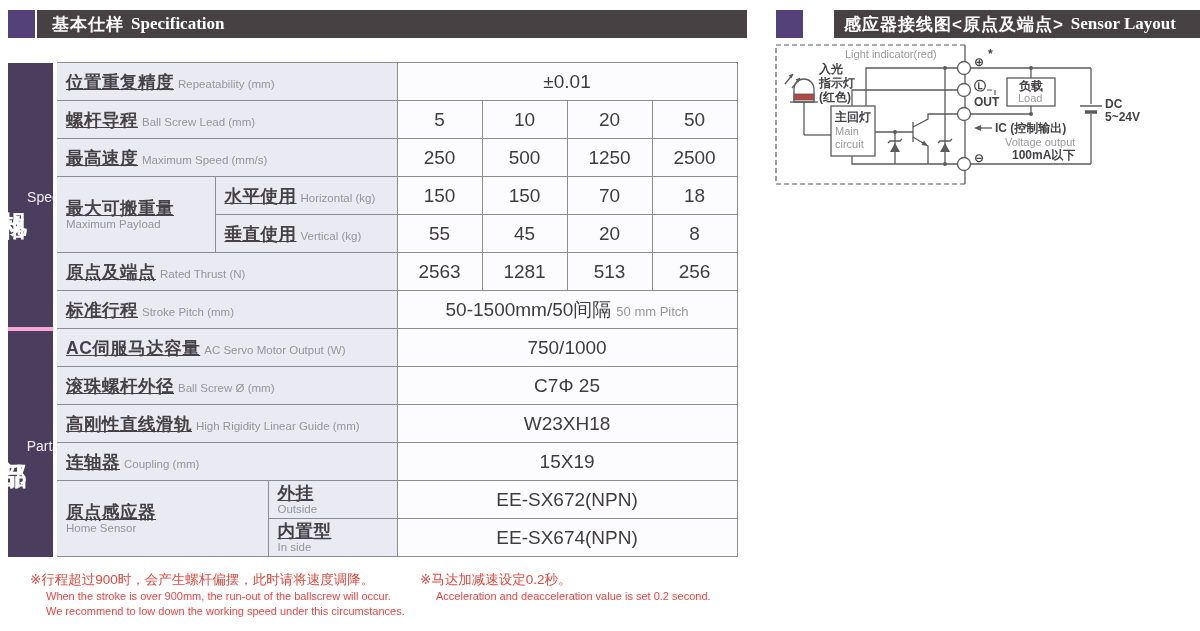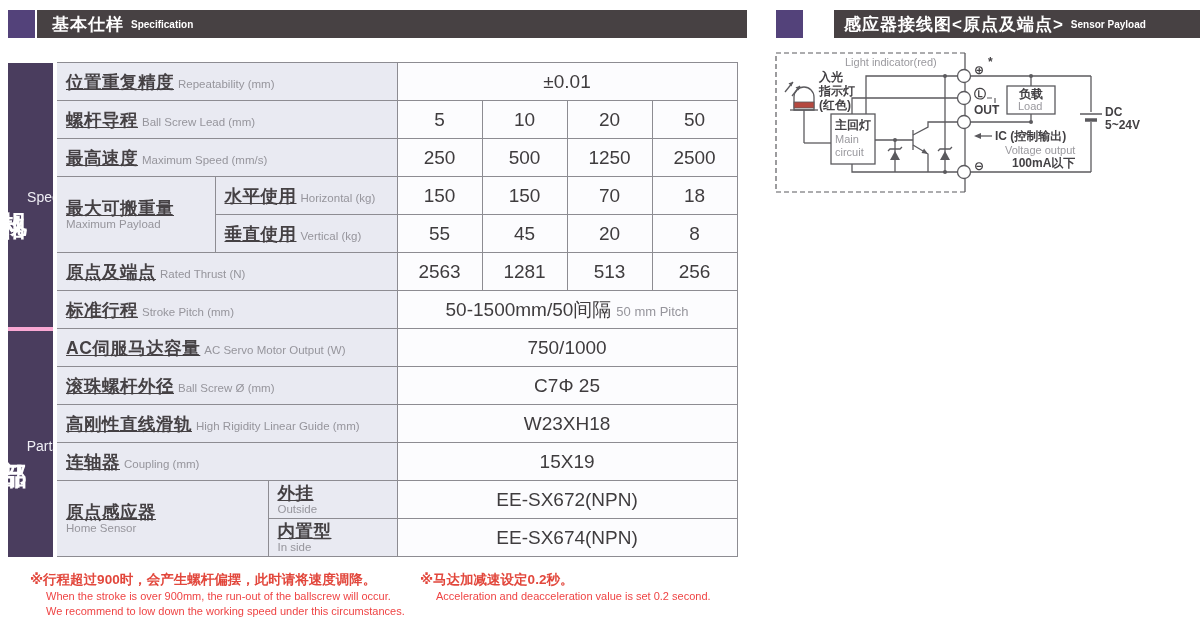--- a/index.html
+++ b/index.html
@@ -11,21 +11,21 @@
   
   .hdr { position:absolute; top:10px; height:28px; display:flex; }
   .hdr-left  { left:8px; }
   .hdr-right { left:776px;gap:29px; }
   .hdr .sq { width:27px; height:28px; background:#53427A; margin-right:2px; }
   .hdr .bar { background:#474143; color:#fff; display:flex; align-items:center;
               padding:0 12px 0 10px; white-space:nowrap; }
   .hdr-left  .bar { width:683px;padding-left:15px; }
   .hdr-right .bar { width:366px; }
   .hdr .t-zh { font-size:17px; font-weight:700; letter-spacing:1px; }
-  .hdr .t-en { font-size:10px; font-weight:600; margin-left:7px; }
+  .hdr .t-en { font-size:17px; font-weight:600; margin-left:7px;font-family:Liberation Serif, serif; }
 
   
   .tblwrap { position:absolute; left:8px; top:62px; }
   table { border-collapse:collapse; table-layout:fixed; width:729px; }
   td { border:1px solid #8d8c92; overflow:hidden; }
   tr { height:38px; }
   td.lbl { background:#E9EAF2; padding:1px 4px 1px 9px; vertical-align:middle; }
   td.val { background:#FCFCFE; text-align:center; vertical-align:middle;
            font-size:19px; color:#3f3c3e; }
   .zh { font-size:17.5px; font-weight:600; color:#454144; letter-spacing:0.5px;text-decoration:underline; }
@@ -38,25 +38,25 @@
   .side-inner { display:flex; flex-direction:row; align-items:center; justify-content:center; }
   .side-v { writing-mode:vertical-lr; text-orientation:upright;
             font-size:25px; font-weight:700; letter-spacing:3px; line-height:1; }
   .side-e { font-size:14px; font-weight:400; margin-top:4px; color:#efeef5; }
   .val .sub { font-size:13px; color:#96959c; margin-left:5px;margin-top:36px; }
 
   
   .note { position:absolute; top:571px; }
   .note-left  { left:30px; }
   .note-right { left:420px; }
-  .note .nz { color:#E2473C; font-size:13.5px; font-weight:700; line-height:18px; }
+  .note .nz { color:#E2473C; font-size:13.5px; font-weight:400; line-height:18px; }
   .note .ne { color:#ef4444; font-size:11px; line-height:14.5px; margin-left:16px; }
 
   
-  .diagram { position:absolute; left:773px; top:48px; width:424px; height:152px; }
+  .diagram { position:absolute; left:773px; top:40px; width:424px; height:152px; }
   .diagram svg { display:block; }
   .wire { stroke:#5b5a5e; stroke-width:1.3; fill:none; }
   .dash { stroke:#5b5a5e; stroke-width:1.2; fill:none; stroke-dasharray:5 3; }
   .term { fill:#ffffff; stroke:#5b5a5e; stroke-width:1.3; }
   .dot  { fill:#5b5a5e; }
   .dg-tb { font-size:12px; fill:#434144; font-weight:600; }
   .dg-g  { font-size:11px; fill:#9a999e; }
   .box { fill:#ffffff; stroke:#5b5a5e; stroke-width:1.3; }
 </style>
 </head>
@@ -69,21 +69,21 @@
     <div class="bar">
       <span class="t-zh">基本仕样</span>
       <span class="t-en">Specification</span>
     </div>
   </div>
 
   <div class="hdr hdr-right">
     <div class="sq"></div>
     <div class="bar">
       <span class="t-zh">感应器接线图&lt;原点及端点&gt;</span>
-      <span class="t-en">Sensor Payload</span>
+      <span class="t-en">Sensor Layout</span>
     </div>
   </div>
 
   <div class="tblwrap">
     <table>
       <colgroup>
         <col style="width:47px">
           <col style="width:160px">
           <col style="width:53px">
           <col style="width:129px">

